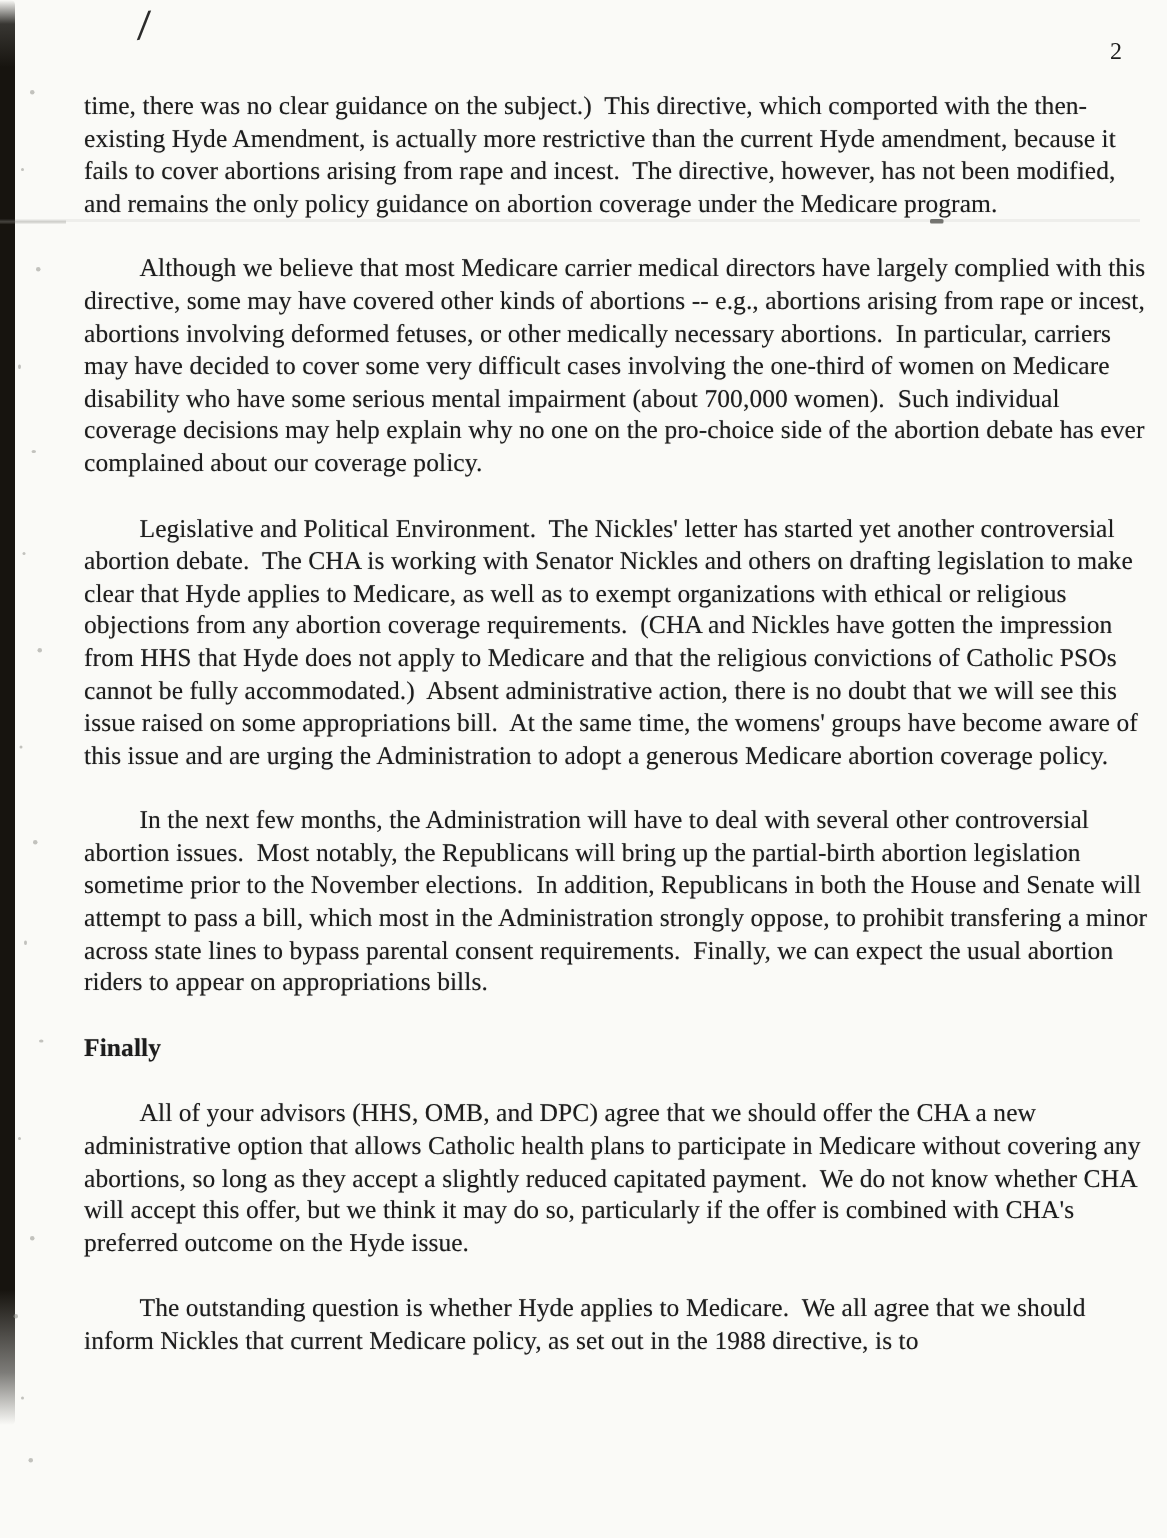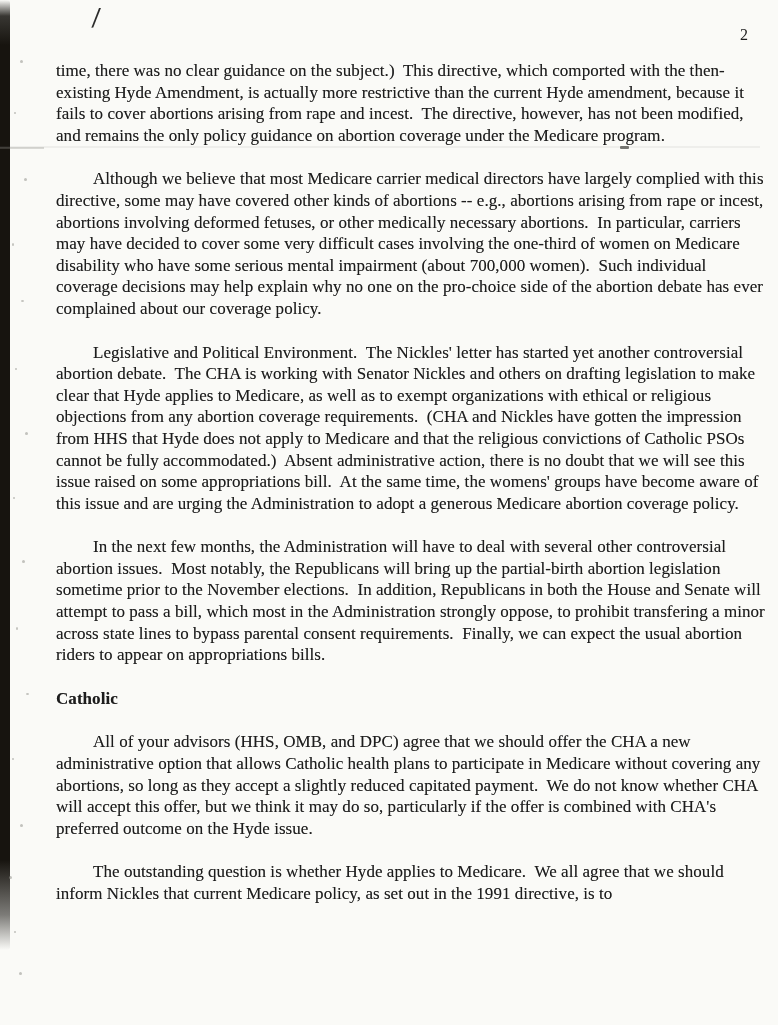--- a/index.html
+++ b/index.html
@@ -114,17 +114,17 @@
   <div class="speck" style="left:9px;top:876px;width:3px;height:3px;"></div>
   <div class="speck" style="left:14px;top:931px;width:2px;height:2px;"></div>
   <div class="speck" style="left:19px;top:972px;width:3px;height:3px;"></div>
   <div class="speck" style="left:745px;top:200px;width:3px;height:3px;"></div>
 
   <div class="doc-body">
       <p class="para"><span>time, there was no clear guidance on the subject.)  This directive, which comported with the then-existing Hyde Amendment, is actually more restrictive than the current Hyde amendment, because it fails to cover abortions arising from rape and incest.  The directive, however, has not been modified, and remains the only policy guidance on abortion coverage under the Medicare program.</span></p>
       <p class="para indent"><span>Although we believe that most Medicare carrier medical directors have largely complied with this directive, some may have covered other kinds of abortions -- </span><span class="underline">e.g.,</span><span> abortions arising from rape or incest, abortions involving deformed fetuses, or other medically necessary abortions.  In particular, carriers may have decided to cover some very difficult cases involving the one-third of women on Medicare disability who have some serious mental impairment (about 700,000 women).  Such individual coverage decisions may help explain why no one on the pro-choice side of the abortion debate has ever complained about our coverage policy.</span></p>
       <p class="para indent"><span class="italic">Legislative and Political Environment.</span><span>  The Nickles' letter has started yet another controversial abortion debate.  The CHA is working with Senator Nickles and others on drafting legislation to make clear that Hyde applies to Medicare, as well as to exempt organizations with ethical or religious objections from any abortion coverage requirements.  (CHA and Nickles have gotten the impression from HHS that Hyde does </span><span class="underline">not</span><span> apply to Medicare and that the religious convictions of Catholic PSOs cannot be fully accommodated.)  Absent administrative action, there is no doubt that we will see this issue raised on some appropriations bill.  At the same time, the womens' groups have become aware of this issue and are urging the Administration to adopt a generous Medicare abortion coverage policy.</span></p>
       <p class="para indent"><span>In the next few months, the Administration will have to deal with several other controversial abortion issues.  Most notably, the Republicans will bring up the partial-birth abortion legislation sometime prior to the November elections.  In addition, Republicans in both the House and Senate will attempt to pass a bill, which most in the Administration strongly oppose, to prohibit transfering a minor across state lines to bypass parental consent requirements.  Finally, we can expect the usual abortion riders to appear on appropriations bills.</span></p>
-      <div class="heading">Catholic</div>
+      <div class="heading">Finally</div>
       <p class="para indent"><span>All of your advisors (HHS, OMB, and DPC) agree that we should offer the CHA a new administrative option that allows Catholic health plans to participate in Medicare without covering any abortions, so long as they accept a slightly reduced capitated payment.  We do not know whether CHA will accept this offer, but we think it may do so, particularly if the offer is combined with CHA's preferred outcome on the Hyde issue.</span></p>
-      <p class="para indent"><span>The outstanding question is whether Hyde applies to Medicare.  We all agree that we should inform Nickles that current Medicare policy, as set out in the 1991 directive, is to</span></p>
+      <p class="para indent"><span>The outstanding question is whether Hyde applies to Medicare.  We all agree that we should inform Nickles that current Medicare policy, as set out in the 1988 directive, is to</span></p>
     </div>
 </div>
 
 </body></html>

